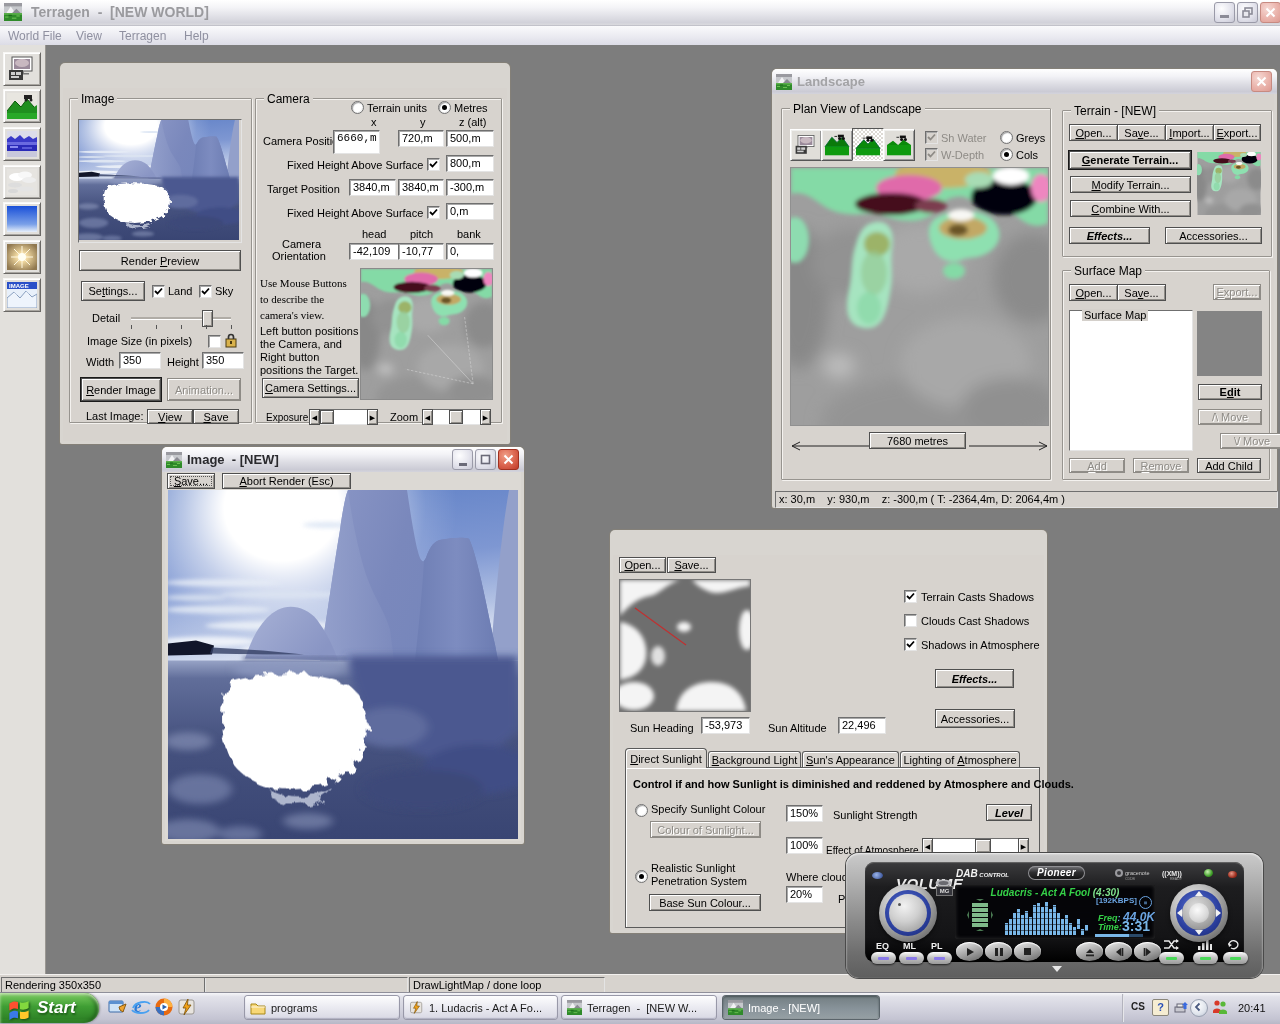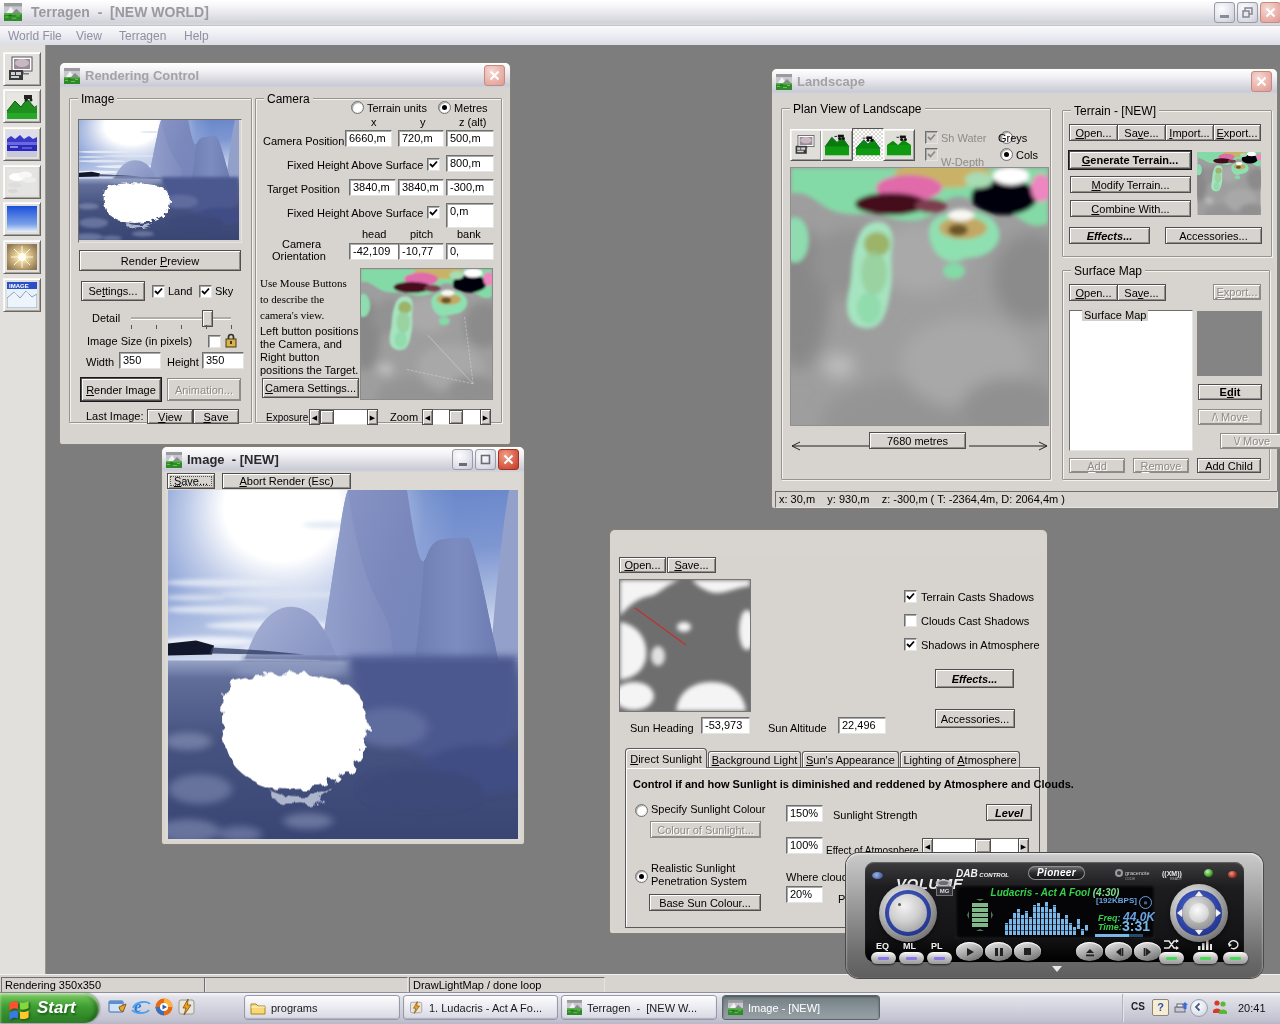--- a/index.html
+++ b/index.html
@@ -322,32 +322,20 @@
     </svg>
   </div>
 
 <div class="abs" style="left:0;top:974px;width:1280px;height:18px;background:#d7d3ce;border-top:1px solid #f2f0ee;">
   <div class="abs sunk" style="left:1px;top:2px;width:200px;height:14px;padding:1px 0 0 3px;font-size:11px;">Rendering 350x350</div>
   <div class="abs sunk" style="left:204px;top:2px;width:202px;height:14px;"></div>
   <div class="abs sunk" style="left:409px;top:2px;width:191px;height:14px;padding:1px 0 0 3px;font-size:11px;">DrawLightMap / done loop</div>
 </div>
 
 <div class="win" style="left:60px;top:63px;width:450px;height:381px;">
- <div class="tb">
-      <svg width="16" height="16" viewBox="0 0 16 16">
-        <use href="#tgicon"></use>
-      </svg>
-      <span class="ttl">Rendering Control</span>
-      <span style="flex:1"></span>
-      <span class="tbtn closebtn" style="margin-right:1px;">
-        <svg class="xg" viewBox="0 0 11 11">
-          <path d="M1.5 1.5 L9.5 9.5 M9.5 1.5 L1.5 9.5" stroke="#fff" stroke-width="2"></path>
-        </svg>
-      </span>
-    </div>
  <div class="body">
 
   <div class="grp" style="left:6px;top:10px;width:181px;height:323px;">
         <span class="lbl">Image</span>
       </div>
   <div class="abs sunk" style="left:15px;top:31px;width:162px;height:122px;"><svg width="160" height="120" viewBox="0 0 350 350" preserveAspectRatio="none">
           <use href="#scene"></use>
         </svg></div>
   <div class="btn" style="left:16px;top:162px;width:162px;height:21px;">
         <span>Render&nbsp;<u>P</u>review</span>
@@ -390,41 +378,41 @@
         <span class="lbl">Camera</span>
       </div>
   <div class="rad" style="left:288px;top:13px;"></div>
       <div class="txt" style="left:304px;top:14px;">Terrain units</div>
   <div class="rad sel" style="left:375px;top:13px;"></div>
       <div class="txt" style="left:391px;top:14px;">Metres</div>
   <div class="txt" style="left:308px;top:28px;">x</div>
       <div class="txt" style="left:357px;top:28px;">y</div>
       <div class="txt" style="left:396px;top:28px;">z (alt)</div>
   <div class="txt" style="left:200px;top:47px;">Camera Position</div>
-  <div class="fld" style="left:282px;top:42px;width:47px;height:17px;">6660,m</div>
+  <div class="fld" style="left:270px;top:42px;width:47px;height:24px;font-family:Liberation Mono, monospace;">6660,m</div>
   <div class="fld" style="left:335px;top:42px;width:46px;height:17px;">720,m</div>
   <div class="fld" style="left:383px;top:42px;width:48px;height:17px;">500,m</div>
   <div class="txt" style="left:224px;top:71px;">Fixed Height Above Surface</div>
   <div class="cb" style="left:364px;top:70px;">
         <svg width="11" height="11" viewBox="0 0 11 11">
           <path d="M2 5 L4.5 7.5 L9 2.5" stroke="#000" stroke-width="1.8" fill="none"></path>
         </svg>
       </div>
   <div class="fld" style="left:383px;top:67px;width:48px;height:17px;">800,m</div>
   <div class="txt" style="left:204px;top:95px;">Target Position</div>
   <div class="fld" style="left:286px;top:91px;width:47px;height:17px;">3840,m</div>
   <div class="fld" style="left:335px;top:91px;width:46px;height:17px;">3840,m</div>
   <div class="fld" style="left:383px;top:91px;width:48px;height:17px;">-300,m</div>
   <div class="txt" style="left:224px;top:119px;">Fixed Height Above Surface</div>
   <div class="cb" style="left:364px;top:118px;">
         <svg width="11" height="11" viewBox="0 0 11 11">
           <path d="M2 5 L4.5 7.5 L9 2.5" stroke="#000" stroke-width="1.8" fill="none"></path>
         </svg>
       </div>
-  <div class="fld" style="left:383px;top:115px;width:48px;height:25px;">0,m</div>
+  <div class="fld" style="left:383px;top:115px;width:48px;height:17px;">0,m</div>
   <div class="txt" style="left:299px;top:140px;">head</div>
       <div class="txt" style="left:347px;top:140px;">pitch</div>
       <div class="txt" style="left:394px;top:140px;">bank</div>
   <div class="txt" style="left:219px;top:150px;">Camera</div>
   <div class="txt" style="left:209px;top:162px;">Orientation</div>
   <div class="fld" style="left:286px;top:155px;width:63px;height:17px;">-42,109</div>
   <div class="fld" style="left:335px;top:155px;width:46px;height:17px;">-10,77</div>
   <div class="fld" style="left:383px;top:155px;width:48px;height:17px;">0,</div>
   <div class="txt" style="left:197px;top:187px;line-height:16px;font-family:Liberation Serif, serif;">Use Mouse Buttons<br>to describe the<br>camera's view.</div>
   <div class="txt" style="left:197px;top:237px;line-height:13px;">Left button positions<br>the Camera, and<br>Right button<br>positions the Target.</div>
@@ -523,23 +511,23 @@
         <svg width="11" height="11" viewBox="0 0 11 11">
           <path d="M2 5 L4.5 7.5 L9 2.5" stroke="#8e8b86" stroke-width="1.8" fill="none"></path>
         </svg>
       </div>
   <div class="txt" style="left:166px;top:38px;color:#8e8b86;">Sh Water</div>
   <div class="cb gray" style="left:150px;top:54px;">
         <svg width="11" height="11" viewBox="0 0 11 11">
           <path d="M2 5 L4.5 7.5 L9 2.5" stroke="#8e8b86" stroke-width="1.8" fill="none"></path>
         </svg>
       </div>
-  <div class="txt" style="left:166px;top:62px;color:#8e8b86;">W-Depth</div>
+  <div class="txt" style="left:166px;top:55px;color:#8e8b86;">W-Depth</div>
   <div class="rad" style="left:225px;top:37px;"></div>
-      <div class="txt" style="left:223px;top:38px;">Greys</div>
+      <div class="txt" style="left:241px;top:38px;">Greys</div>
   <div class="rad sel" style="left:225px;top:54px;"></div>
       <div class="txt" style="left:241px;top:55px;">Cols</div>
   <div class="abs" style="left:15px;top:73px;width:259px;height:259px;border:1px solid #909090;box-sizing:border-box;"><svg width="257" height="257" viewBox="0 0 257 257">
           <use href="#planmap"></use>
         </svg></div>
   <div class="abs" style="left:15px;top:345px;width:259px;height:14px;"><svg width="259" height="14" viewBox="0 0 259 14">
           <path d="M2,7 H80 M179,7 H257" stroke="#222" stroke-width="1"></path>
           <path d="M10,3 L2,7 L10,11" fill="none" stroke="#222"></path>
           <path d="M249,3 L257,7 L249,11" fill="none" stroke="#222"></path>
         </svg></div>

